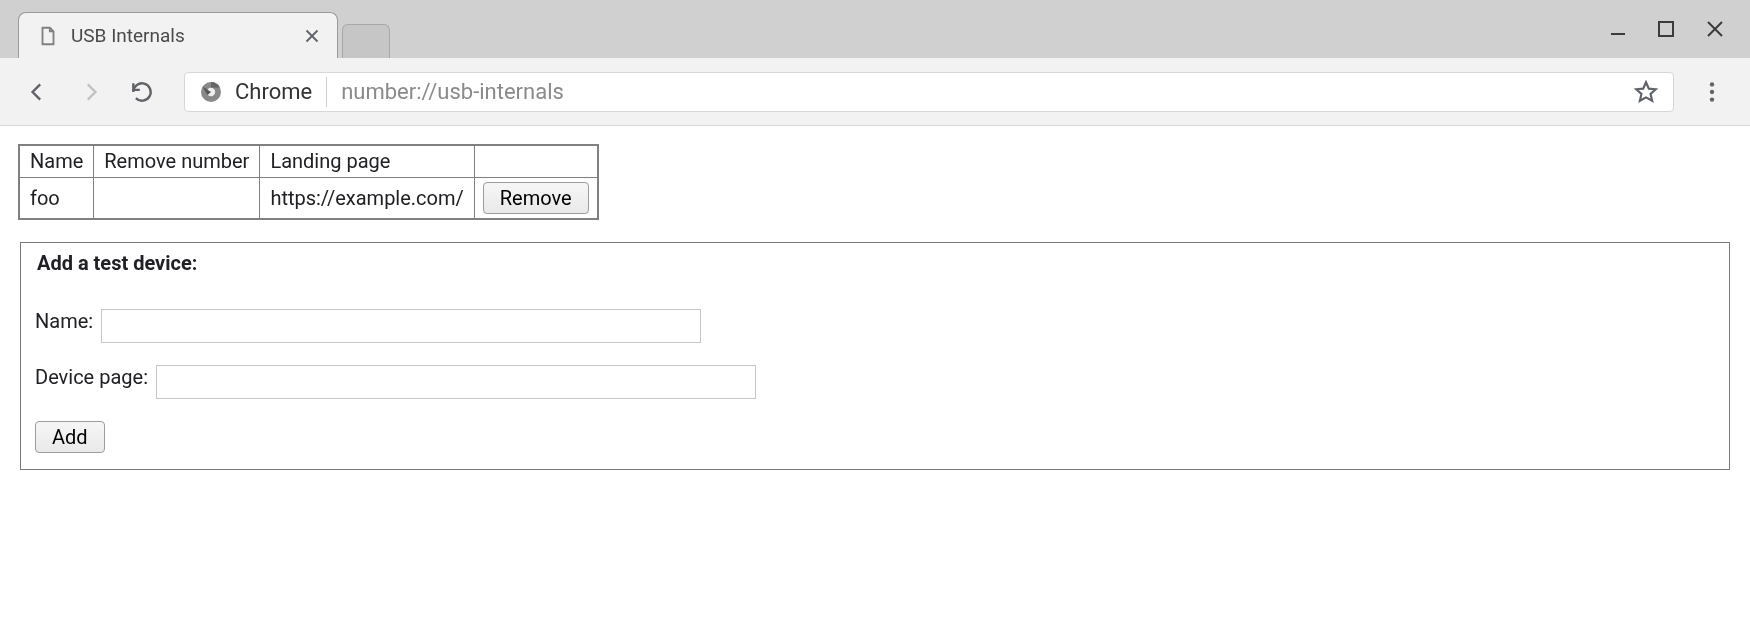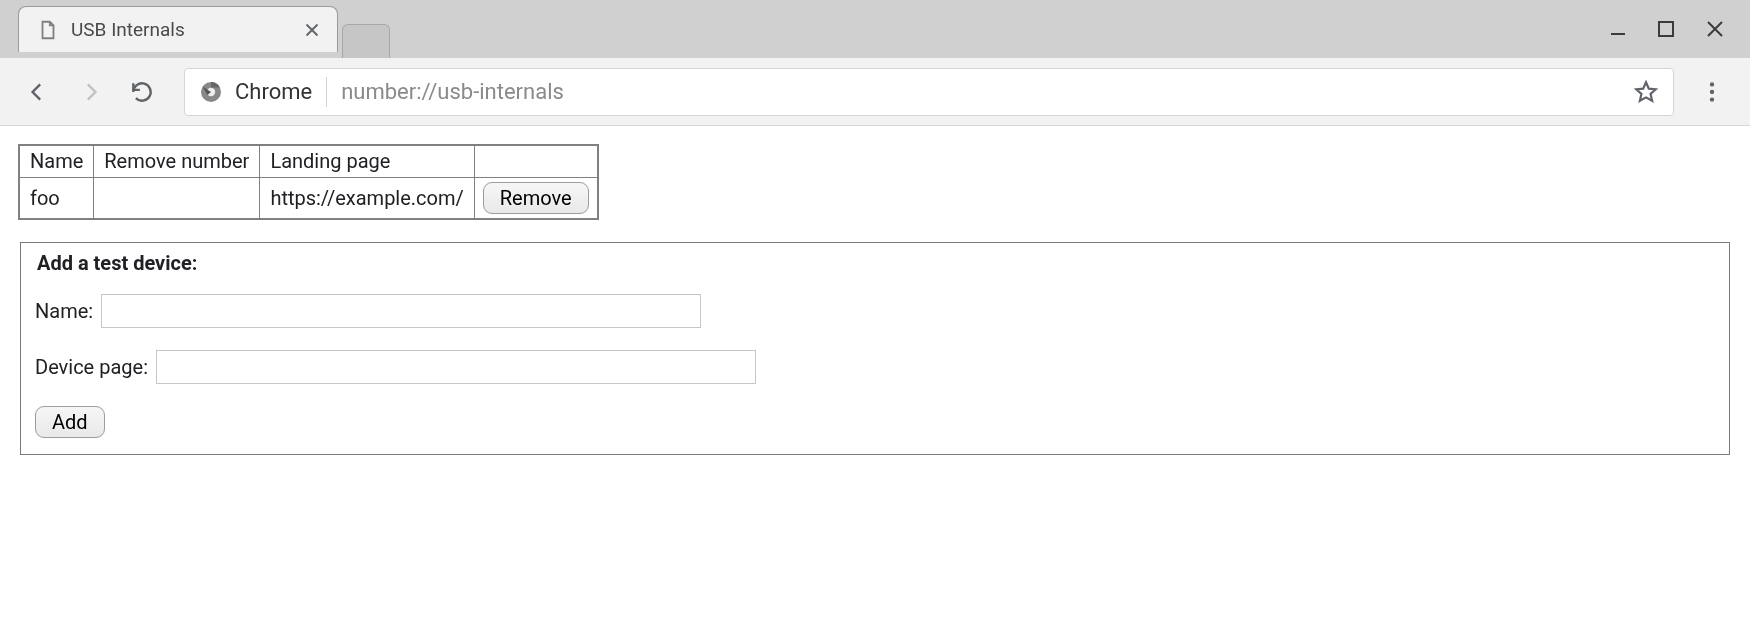--- a/index.html
+++ b/index.html
@@ -12,21 +12,21 @@
     width: 1750px;
     height: 644px;
     overflow: hidden;
   }
 
   
   .tab-strip {
     height: 58px;
     background: #d0d0d0;
     display: flex;
-    align-items: center;
+    align-items: flex-end;
     padding: 0 0 0 18px;
     position: relative;
   }
   .tab {
     display: flex;
     align-items: center;
     height: 46px;
     padding: 0 14px 0 18px;
     font-size: 19px;
     color: #4a4a4a;
@@ -111,21 +111,21 @@
     align-items: center;
     justify-content: center;
     color: #5f6368;
     border-radius: 50%;
     cursor: pointer;
   }
   .nav-btn.disabled { color: #b9b9b9; cursor: default; }
 
   .omnibox {
     flex: 1;
-    height: 48px;
+    height: 40px;
     margin: 0 8px 0 12px;
     background: #ffffff;
     border: 1px solid #d6d6d6;
     border-radius: 4px;
     display: flex;
     align-items: center;
     padding: 0 14px;
     gap: 14px;
     font-size: 22px;
   }
@@ -184,40 +184,40 @@
   }
   table.devices td.action {
     padding: 4px 8px;
   }
   button.native {
     font-family: inherit;
     font-size: 20px;
     padding: 3px 16px;
     background: linear-gradient(#f6f6f6,#e9e9e9);
     border: 1px solid #9c9c9c;
-    border-radius: 9px;
+    border-radius: 4px;
     cursor: pointer;
   }
 
   fieldset.add {
     margin-top: 22px;
     border: 1px solid #7a7a7a;
     padding: 8px 14px 16px 14px;
   }
   fieldset.add legend {
     font-weight: 700;
     font-size: 20px;
     padding: 0 2px;
     float: left;
-    margin-bottom: 19px;
+    margin-bottom: 34px;
   }
   .form-row {
     clear: both;
     display: flex;
-    align-items: center;
+    align-items: flex-start;
     gap: 8px;
     margin: 10px 0 22px 0;
   }
   .form-row label {
     font-size: 20px;
   }
   .form-row input[type=text] {
     width: 600px;
     height: 34px;
     font-size: 18px;

